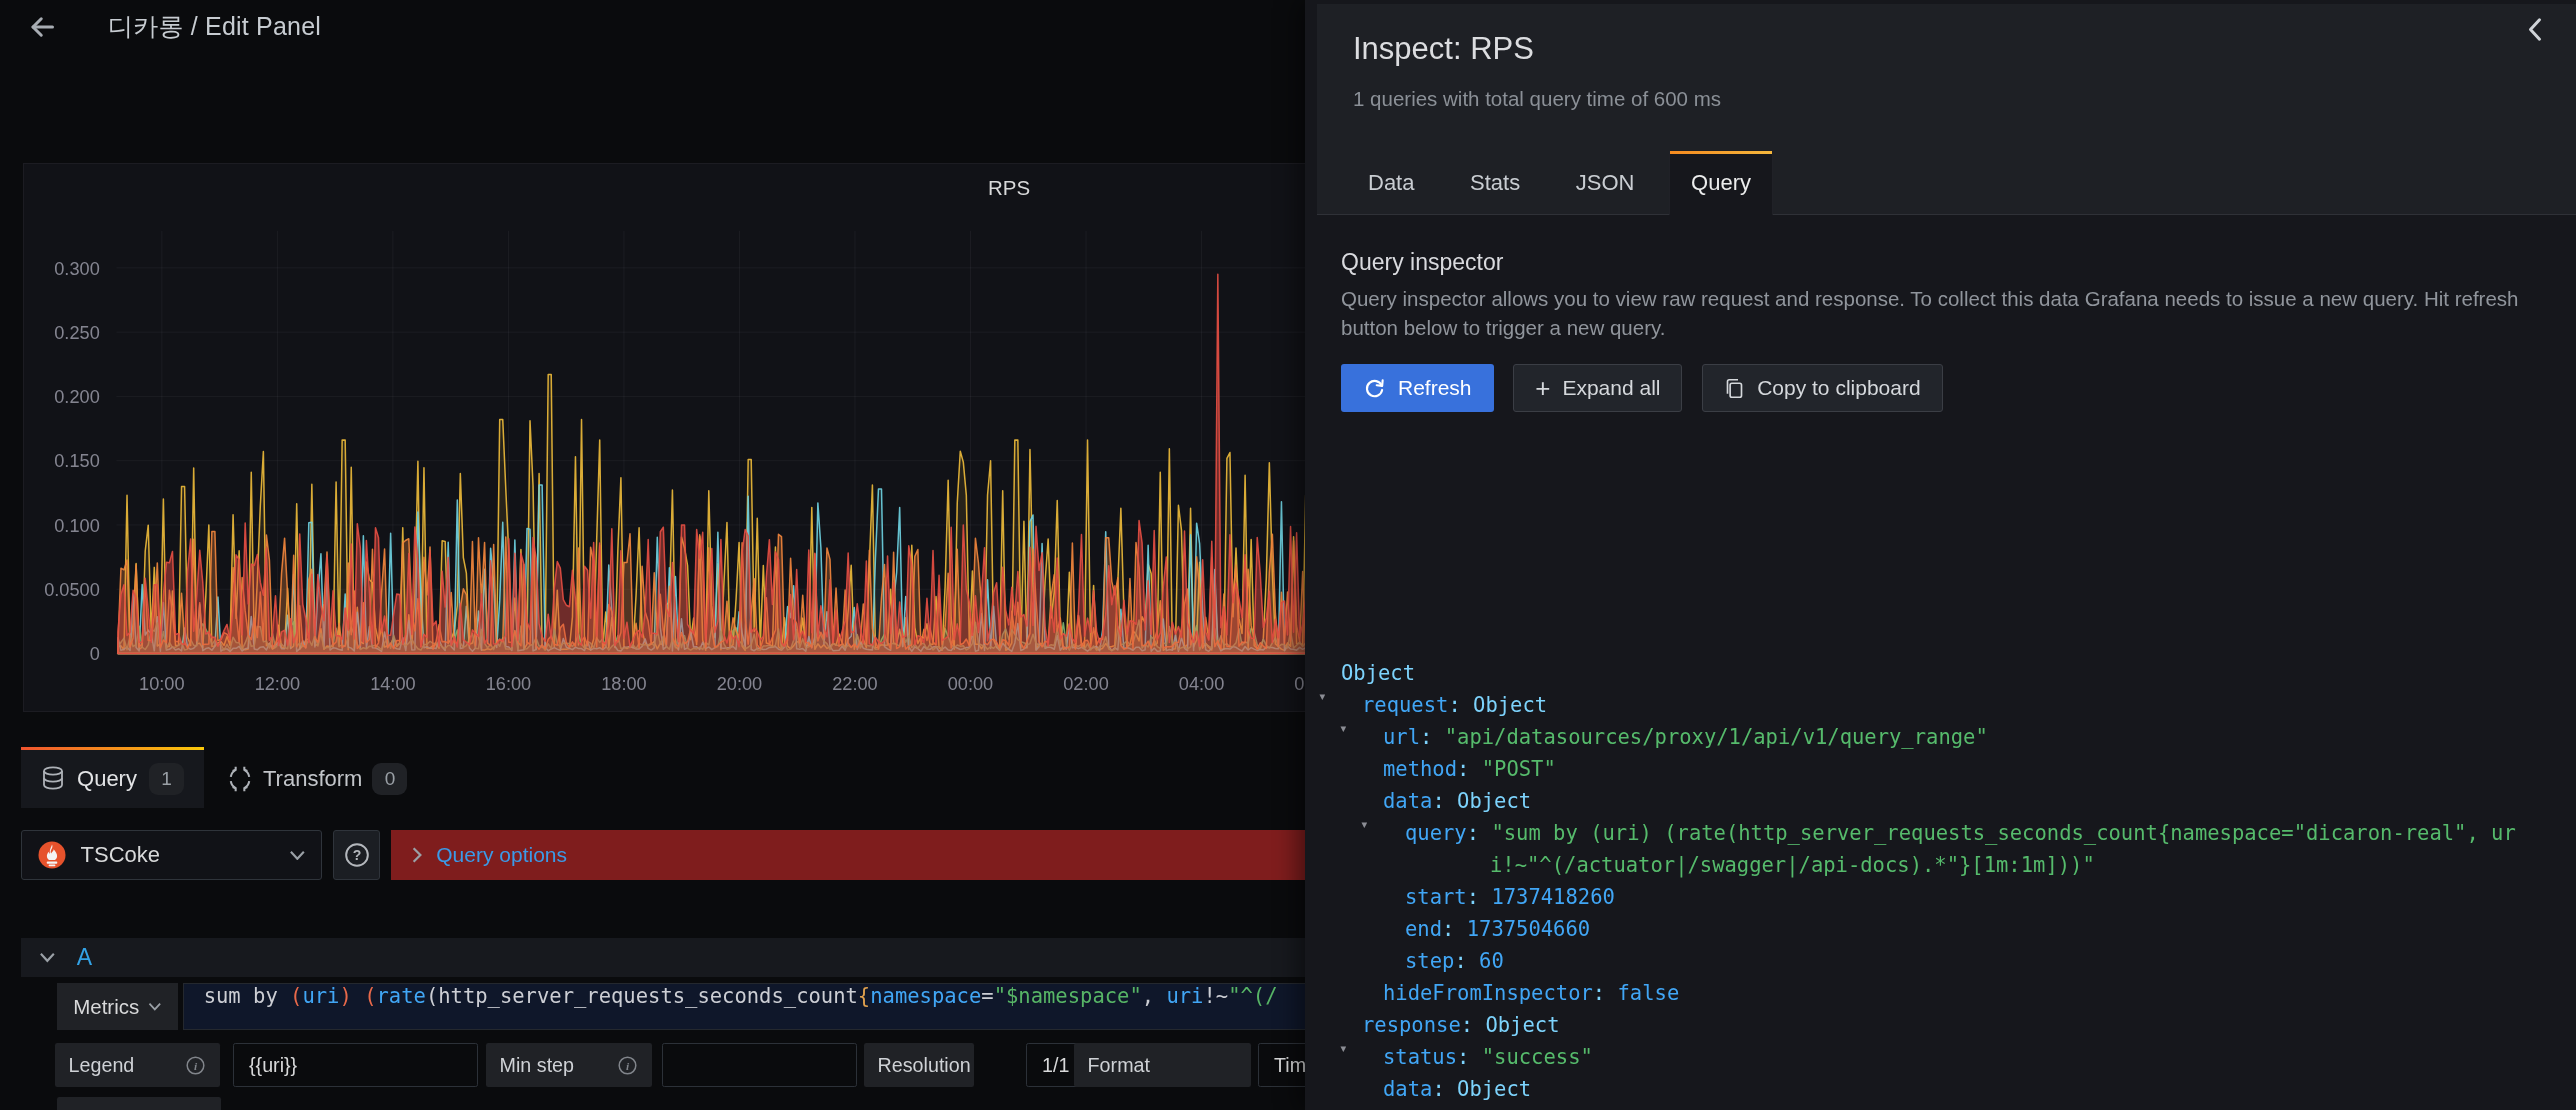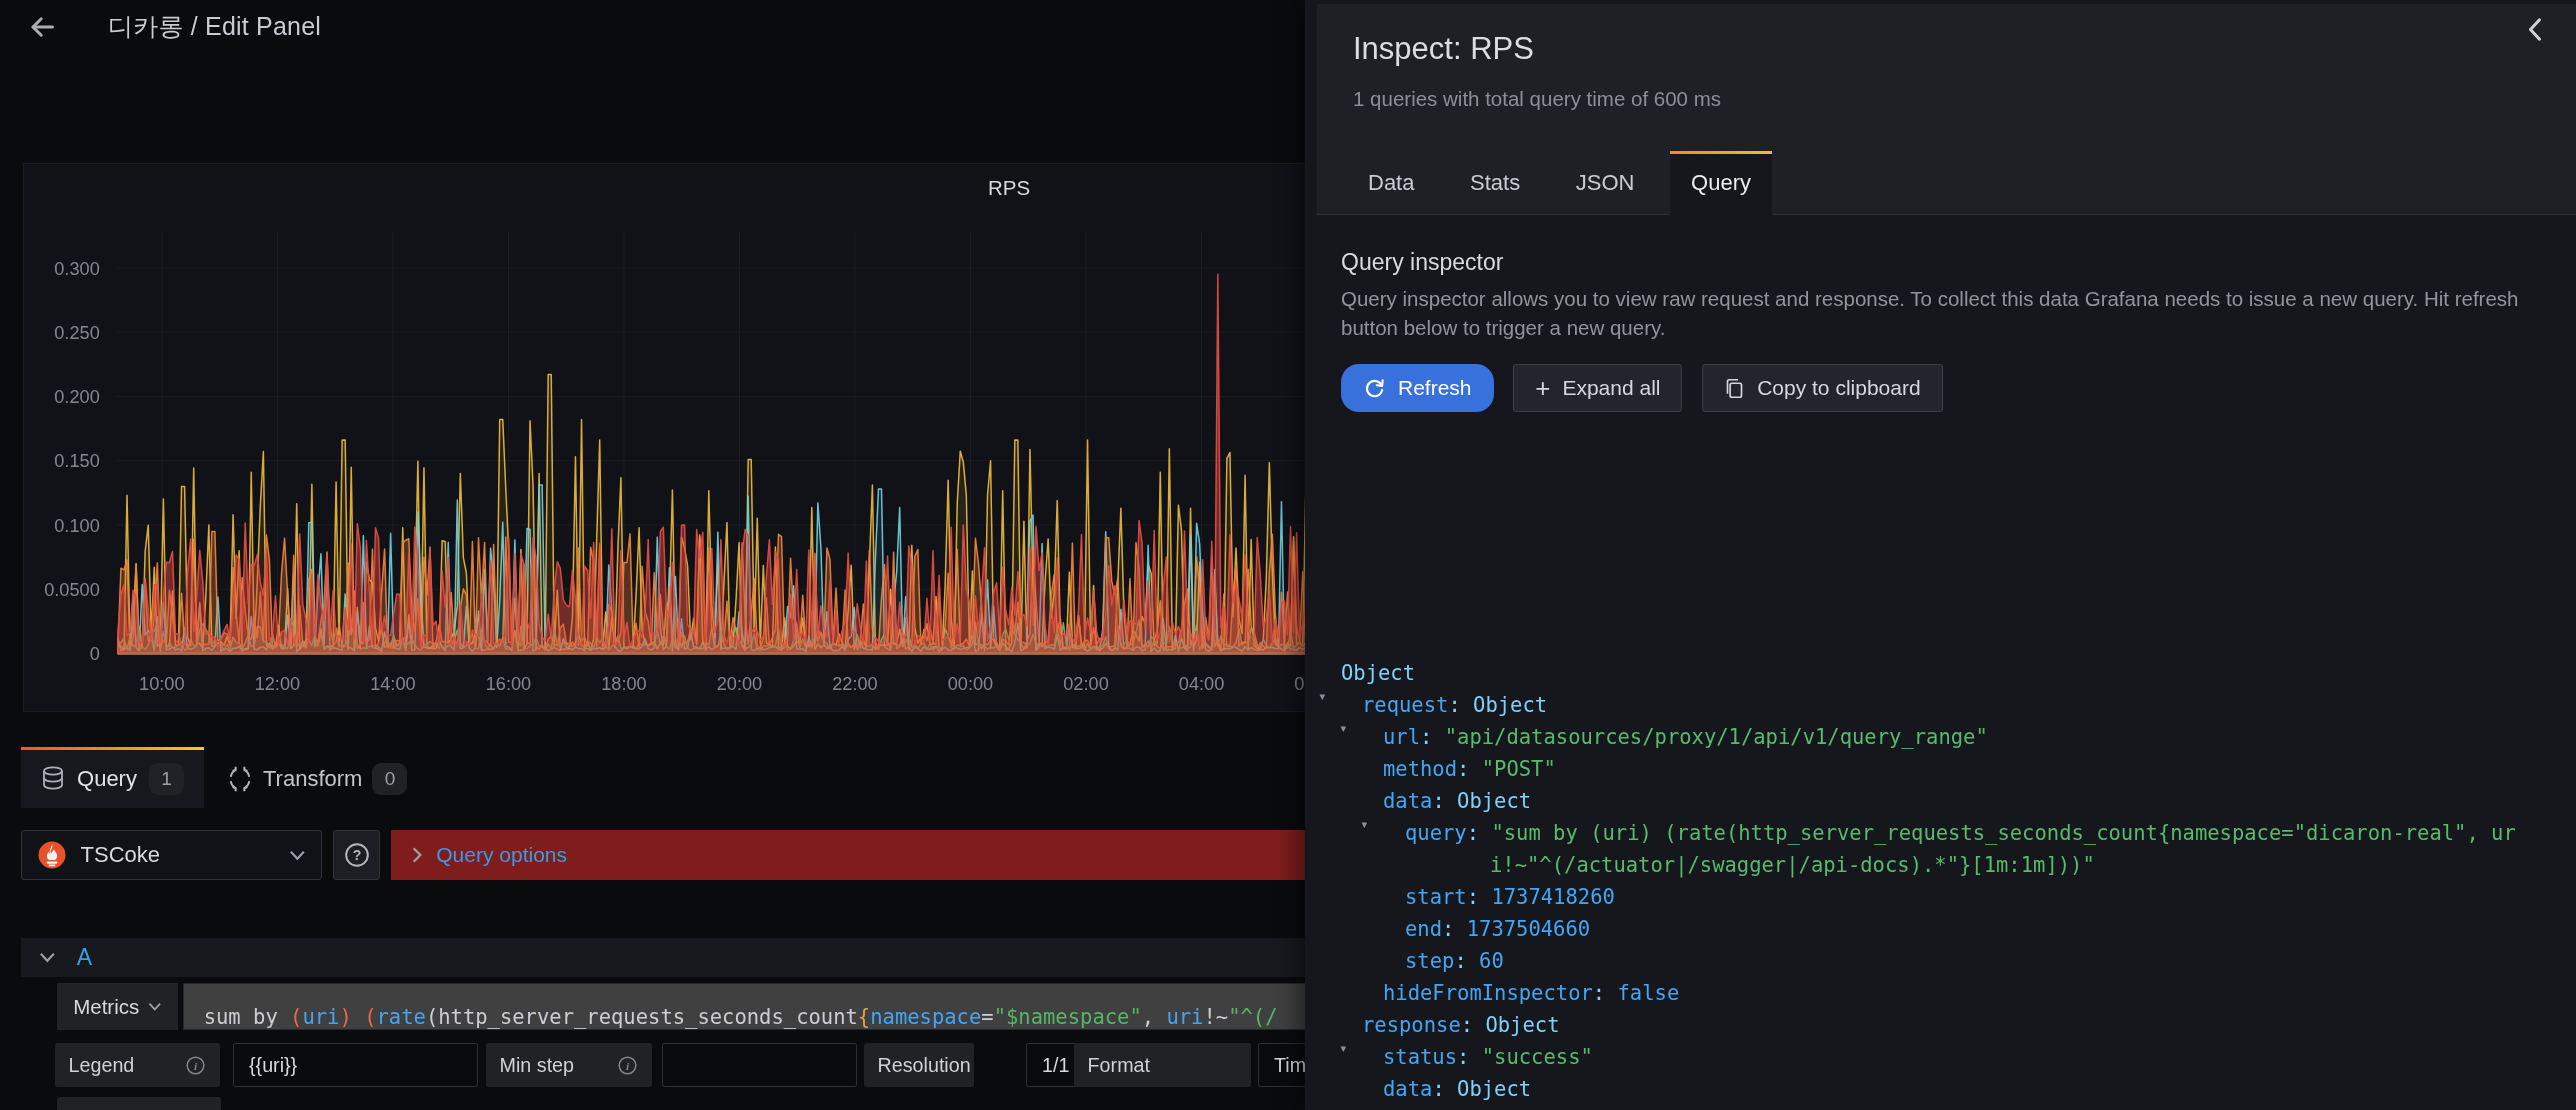--- a/index.html
+++ b/index.html
@@ -42,22 +42,22 @@
   .qopts-bar { left:391px; top:830px; width:977px; height:50px; background:#7f1d1d;
         display:flex; align-items:center; padding:0 19.7px; gap:13.6px; cursor:pointer; }
   .qopts-label { font-size:21px; color:#3b9ae8; }
 
   .ref-row { left:21px; top:938px; width:1349px; height:39px; background:#17191e;
         display:flex; align-items:center; padding:0 18px; gap:21px; }
   .ref-id { font-size:23px; color:#33a2e5; font-weight:500; }
 
   .metrics-btn { left:57px; top:983px; width:121px; height:47px; background:#202226; border-radius:0;
         display:flex; align-items:center; justify-content:center; gap:9px; font-size:20.5px; color:#d8d9da; cursor:pointer; }
-  .code-field { left:183px; top:983px; width:1182px; height:47px; background:#404040;
-        border:0.8px solid #24282e; display:flex; align-items:flex-end; padding:0 19.7px;
+  .code-field { left:183px; top:983px; width:1182px; height:47px; background:#0f172a;
+        border:0.8px solid #24282e; display:flex; align-items:flex-start; padding:0 19.7px;
         font-family:"DejaVu Sans Mono", monospace; font-size:20.5px; white-space:pre; overflow:hidden; cursor:text; }
   .tk-pl { color:#ccced4; } .tk-pa { color:#e8694a; } .tk-id { color:#41a6f5; }
   .tk-fn { color:#41a6f5; } .tk-st { color:#57b566; } .tk-br { color:#e0a14e; }
 
   .opt-row-y { top:1043px; height:44px; }
   .chip { background:#202226; border-radius:2.3px; display:flex; align-items:center;
         padding:0 13.6px; font-size:19.7px; color:#cfd2d6; gap:10.6px; }
   .dkin { background:#0a0b0d; border:0.8px solid #2c3138; border-radius:2.3px; display:flex; align-items:center;
         padding:0 15px; font-size:19.7px; color:#d8d9da; cursor:text; }
   .chip .spacer { flex:1; }
@@ -79,21 +79,21 @@
         border-left:0.8px solid rgba(204,204,220,.06); border-right:0.8px solid rgba(204,204,220,.06); }
   .d-tab.active::before { content:""; position:absolute; left:0; top:0; right:0; height:3px;
         background:linear-gradient(90deg,#f58a1f 0%,#f5b73d 100%); }
 
   .d-body { position:absolute; left:0; top:211px; right:0; bottom:0; }
   .q-head { position:absolute; left:36px; top:38px; font-size:23px; font-weight:500; color:#d9dade; }
   .q-desc { position:absolute; left:36px; top:73px; width:1206px; font-size:20.5px; line-height:29px; color:#90959c; }
   .btn-row { position:absolute; left:36px; top:153px; display:flex; gap:19.7px; }
   .btn { height:48px; border-radius:3px; font-size:21px; display:inline-flex; align-items:center;
         gap:12px; padding:0 21px; cursor:pointer; border:0.8px solid transparent; }
-  .btn.primary { background:#3871dc; color:#ffffff;border-radius:18px; }
+  .btn.primary { background:#3871dc; color:#ffffff; }
   .btn.secondary { background:#22252b; border-color:#3b3e45; color:#d5d8dc; }
   .btn .plus-glyph { font-size:26px; line-height:1; color:inherit; }
 
   .json-tree { position:absolute; left:36px; top:446px; font-family:"DejaVu Sans Mono", monospace;
         font-size:20.5px; line-height:32px; white-space:pre; }
   .j-line { position:relative; }
   .j-caret { display:inline-block; width:0; position:relative; }
   .j-caret span { position:absolute; left:-23px; top:0; font-size:14.4px; color:#8b8d94; cursor:pointer; }
   .j-k { color:#41a6f5; } .j-s { color:#56bb6c; } .j-n { color:#41a6f5; } .j-pl { color:#7dd3fc; }
 </style>

